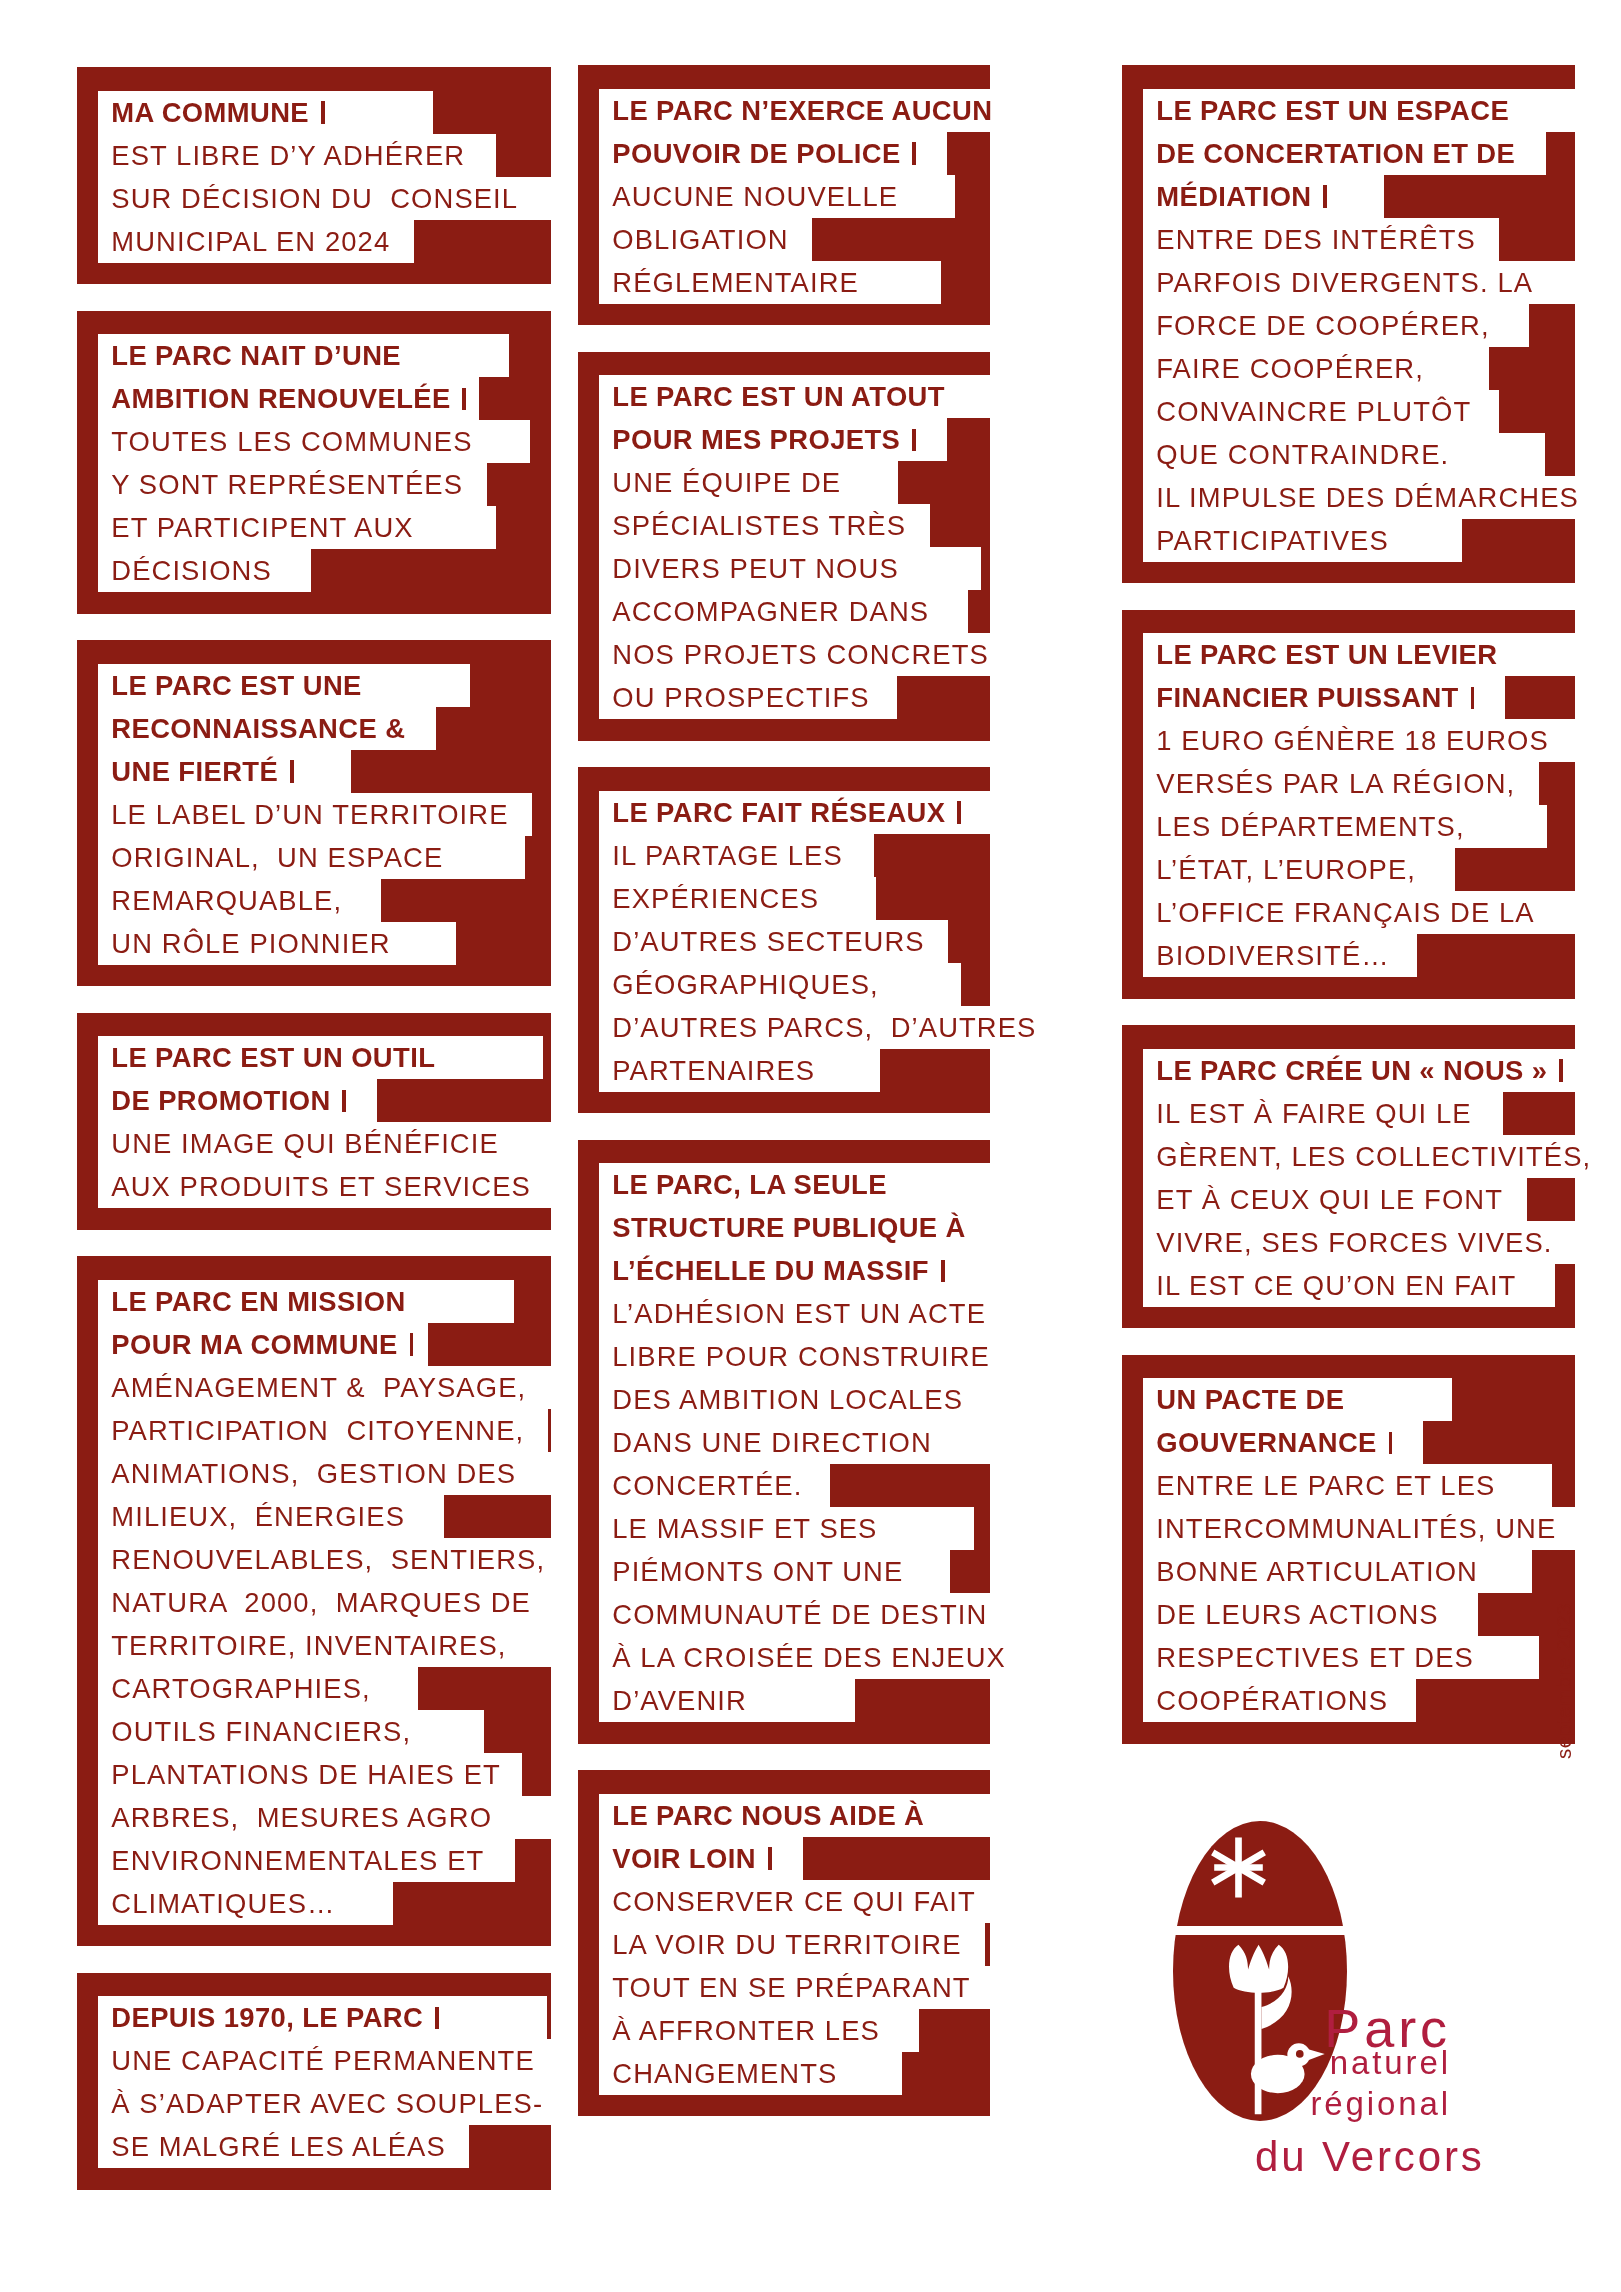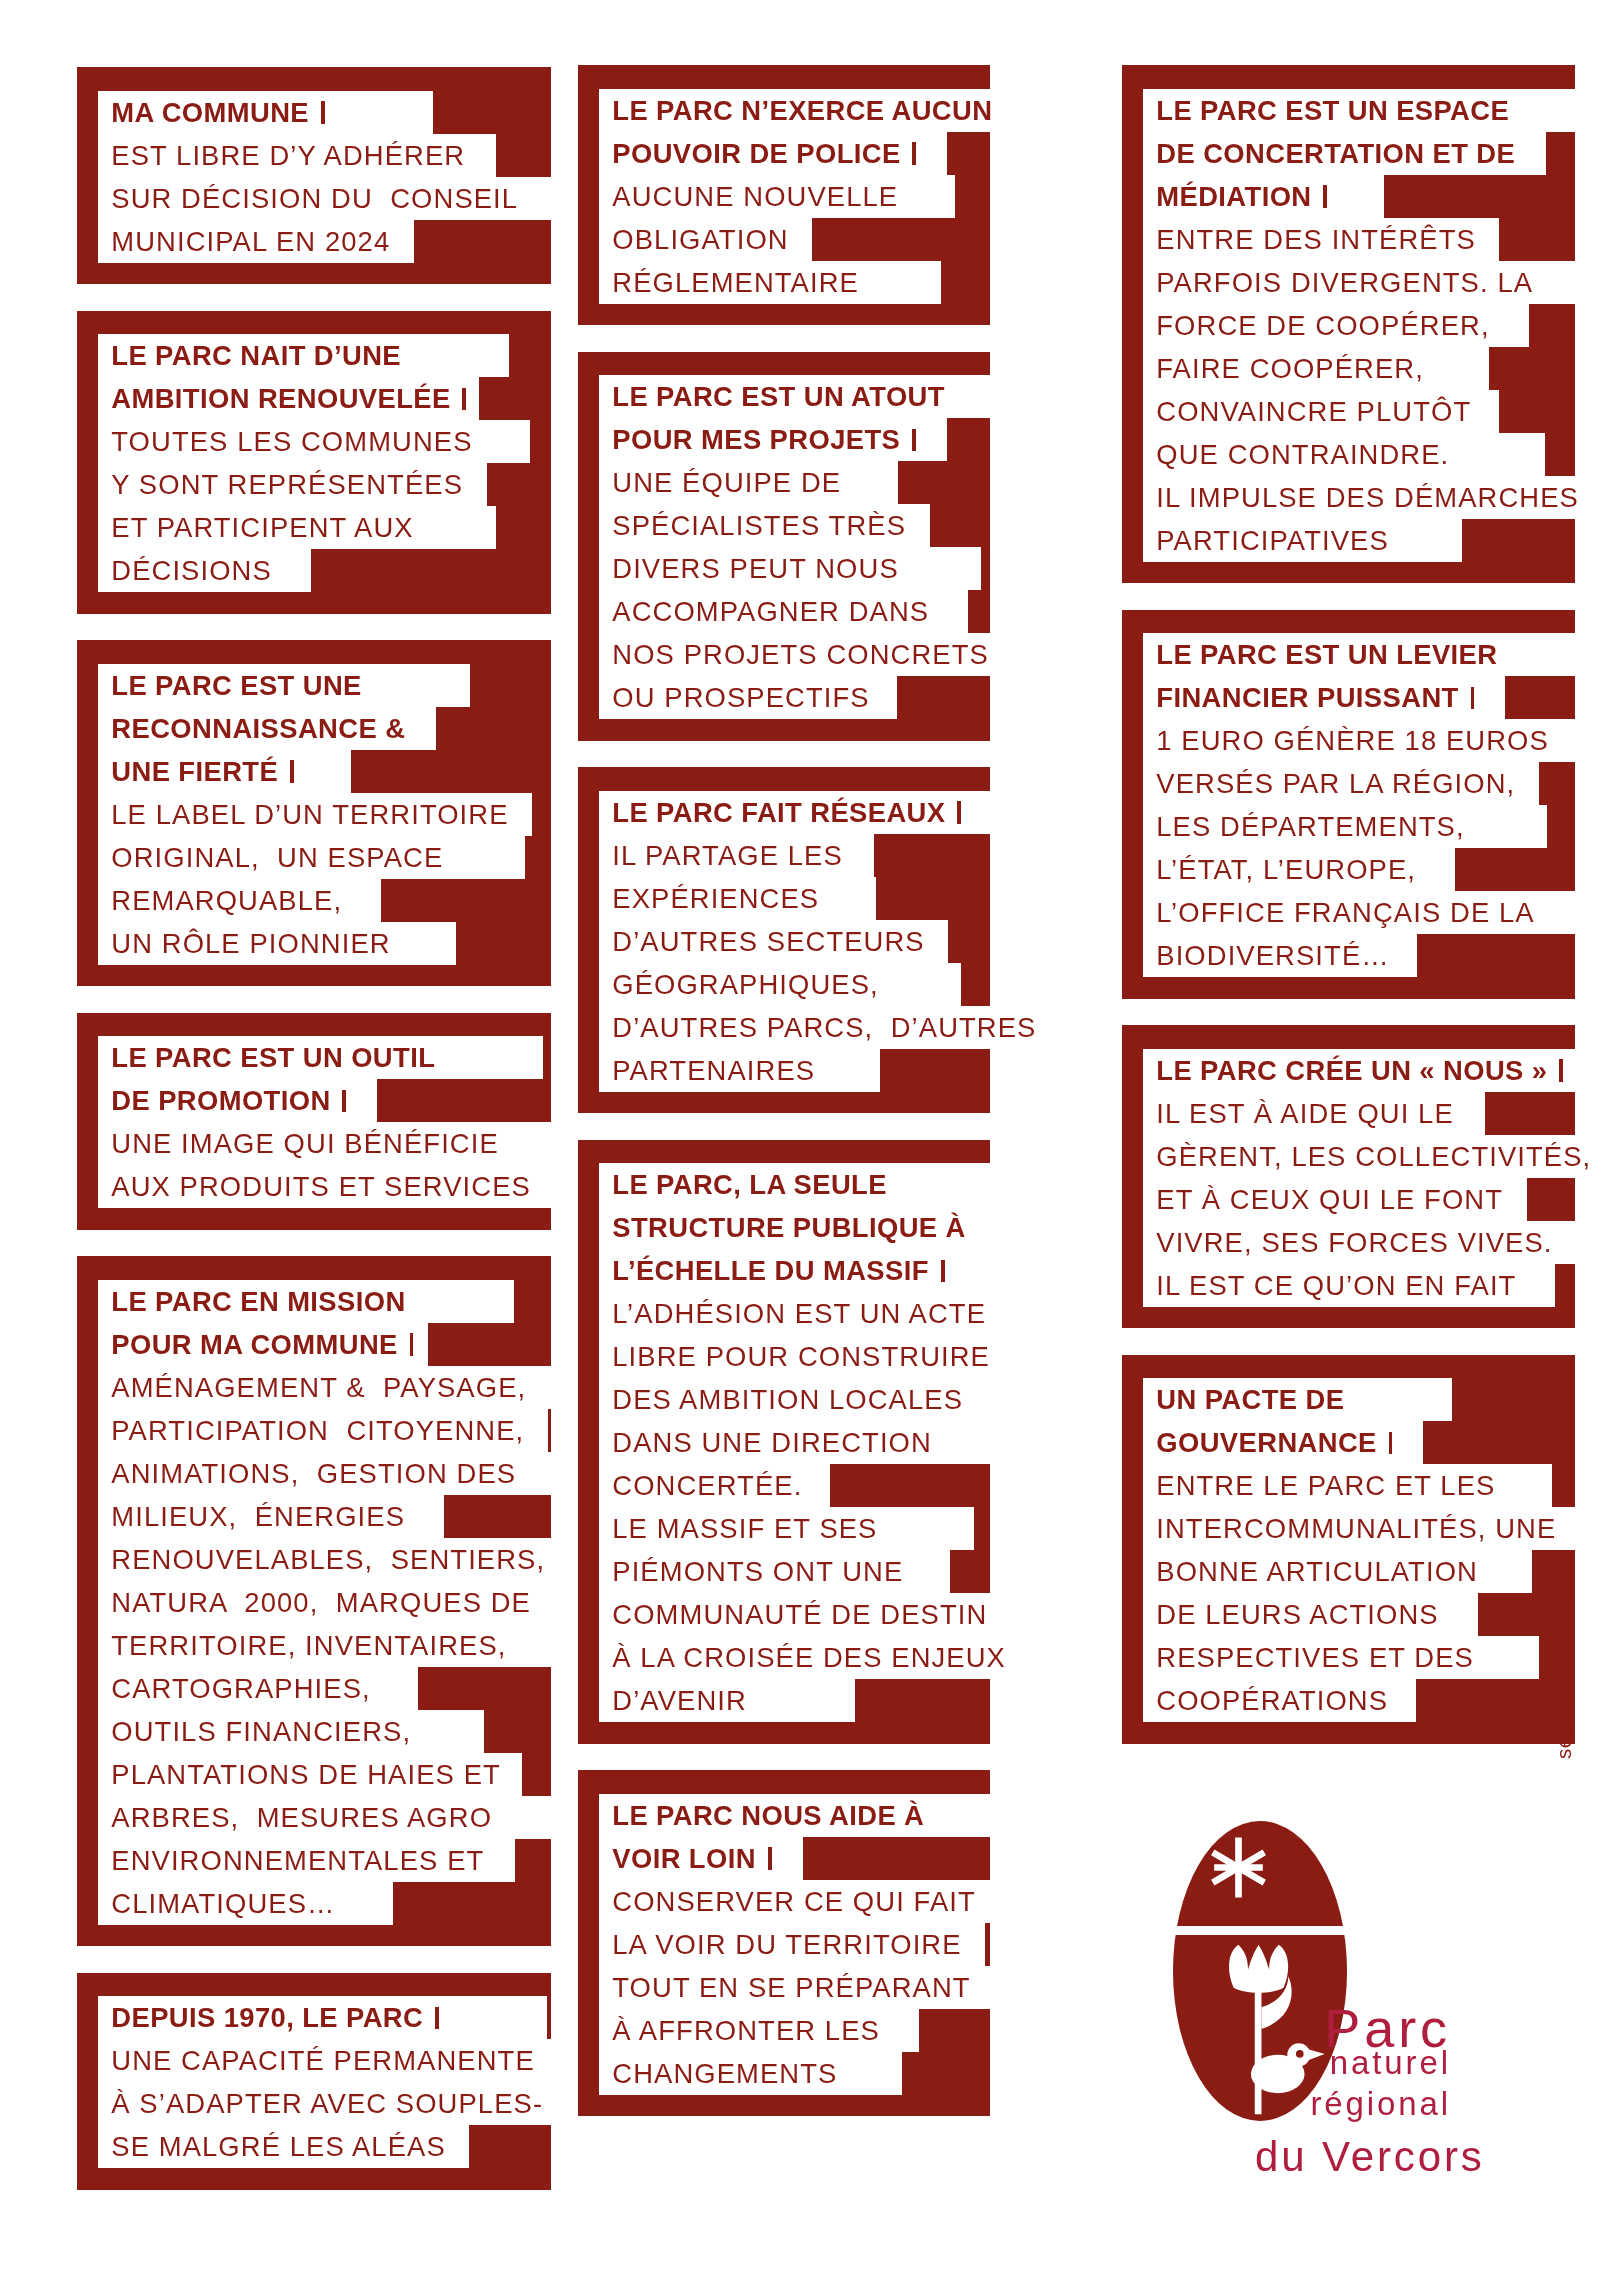--- a/index.html
+++ b/index.html
@@ -186,21 +186,21 @@
       <div class="line title" style="padding-right: 31px;">FINANCIER PUISSANT<span class="bar"></span></div>
       <div class="line body" style="padding-right: 57px;">1 EURO GÉNÈRE 18 EUROS</div>
       <div class="line body" style="padding-right: 23.5px;">VERSÉS PAR LA RÉGION,</div>
       <div class="line body" style="padding-right: 82px;">LES DÉPARTEMENTS,</div>
       <div class="line body" style="padding-right: 39px;">L’ÉTAT, L’EUROPE,</div>
       <div class="line body" style="padding-right: 65px;">L’OFFICE FRANÇAIS DE LA</div>
       <div class="line body" style="padding-right: 27.4px;">BIODIVERSITÉ…</div>
     </div>
     <div class="card">
       <div class="line title" style="padding-right: 108px;">LE PARC CRÉE UN « NOUS »<span class="bar"></span></div>
-      <div class="line body" style="padding-right: 31px;">IL EST À AIDE QUI LE</div>
+      <div class="line body" style="padding-right: 31px;">IL EST À FAIRE QUI LE</div>
       <div class="line body" style="padding-right: 57px;">GÈRENT, LES COLLECTIVITÉS,</div>
       <div class="line body" style="padding-right: 23.5px;">ET À CEUX QUI LE FONT</div>
       <div class="line body" style="padding-right: 82px;">VIVRE, SES FORCES VIVES.</div>
       <div class="line body" style="padding-right: 39px;">IL EST CE QU’ON EN FAIT</div>
     </div>
     <div class="card">
       <div class="line title" style="padding-right: 108px;">UN PACTE DE</div>
       <div class="line title" style="padding-right: 31px;">GOUVERNANCE<span class="bar"></span></div>
       <div class="line body" style="padding-right: 57px;">ENTRE LE PARC ET LES</div>
       <div class="line body" style="padding-right: 23.5px;">INTERCOMMUNALITÉS, UNE</div>

